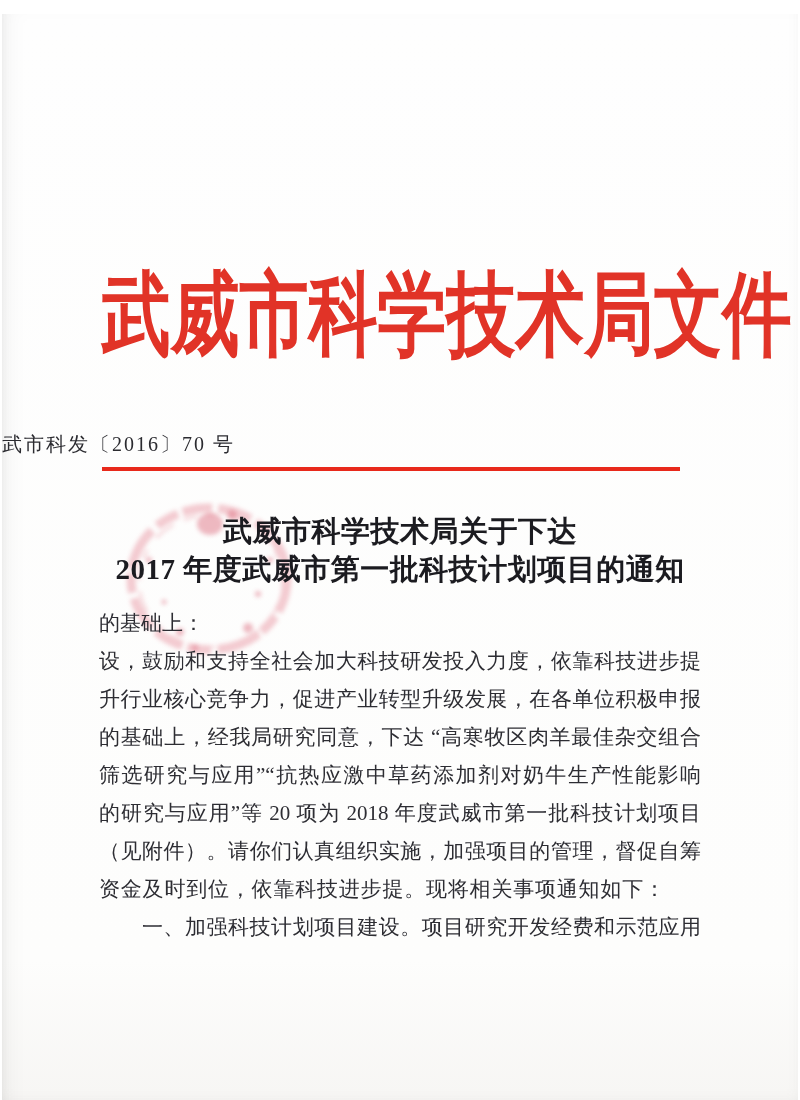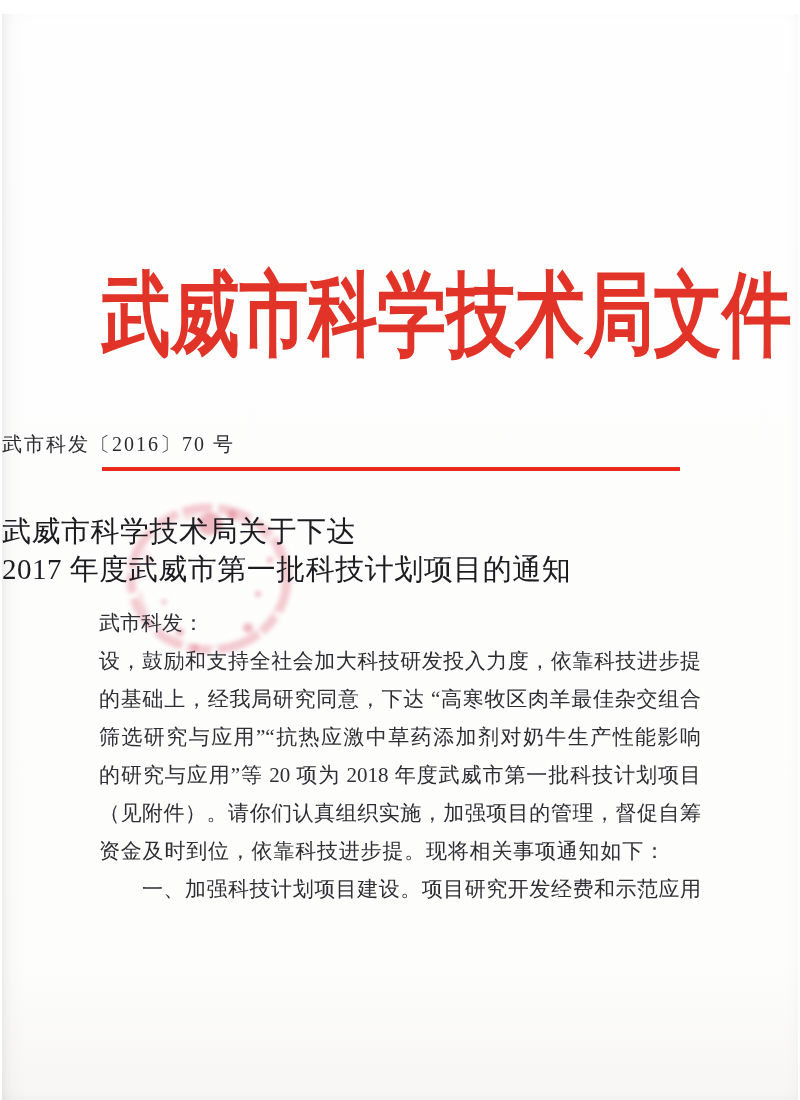--- a/index.html
+++ b/index.html
@@ -40,23 +40,24 @@
     color: #2b2b30;
   }
   .red-rule {
     margin-top: 9px;
     margin-left: 100px;
     width: 578px;
     height: 4px;
   }
   .doc-title {
     margin-top: 41px;
+    text-align: center;
     font-size: 29px;
     line-height: 38px;
-    font-weight: 400;
+    font-weight: 700;
     color: #1b1b20;
     letter-spacing: 0.5px;
   }
   .body {
     margin-top: 16px;
     padding: 0 97px;
     font-size: 21px;
     line-height: 38px;
     color: #2d2d33;
   }
@@ -113,22 +114,23 @@
     <div class="doc-number">武市科发〔2016〕70 号</div>
 
     <div class="red-rule" style="background: rgb(232, 41, 27);"></div>
 
     <div class="doc-title">
       <div>武威市科学技术局关于下达</div>
       <div>2017 年度武威市第一批科技计划项目的通知</div>
     </div>
 
     <div class="body" style="color: rgb(45, 45, 51);">
-      <div class="line">武市科发：</div>
+      <div class="line">的基础上：</div>
       <div class="line fill">设，鼓励和支持全社会加大科技研发投入力度，依靠科技进步提</div>
+      <div class="line fill">升行业核心竞争力，促进产业转型升级发展，在各单位积极申报</div>
       <div class="line fill">的基础上，经我局研究同意，下达 “高寒牧区肉羊最佳杂交组合</div>
       <div class="line fill">筛选研究与应用”“抗热应激中草药添加剂对奶牛生产性能影响</div>
       <div class="line fill">的研究与应用”等 20 项为 2018 年度武威市第一批科技计划项目</div>
       <div class="line fill">（见附件）。请你们认真组织实施，加强项目的管理，督促自筹</div>
       <div class="line loose">资金及时到位，依靠科技进步提。现将相关事项通知如下：</div>
       <div class="line indent fill">一、加强科技计划项目建设。项目研究开发经费和示范应用</div>
     </div>
 
   </div>
 </div>

